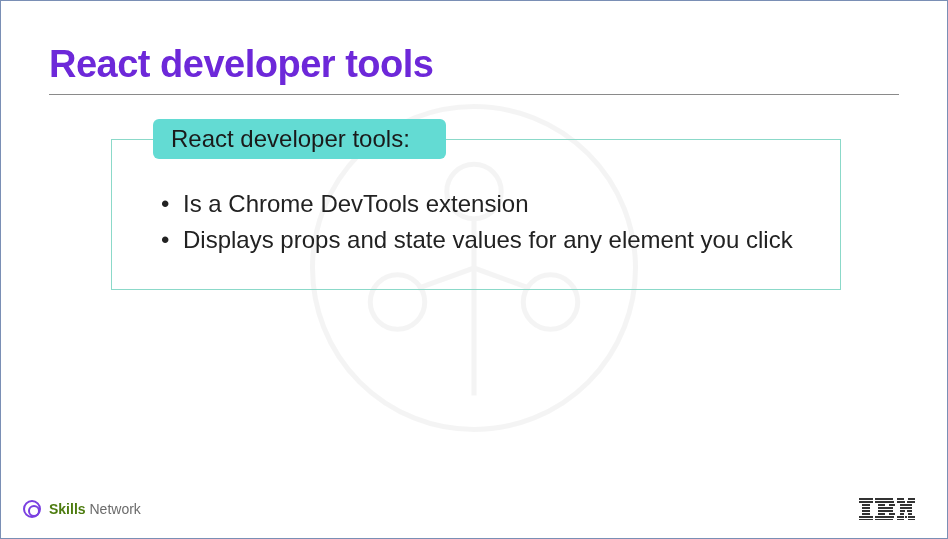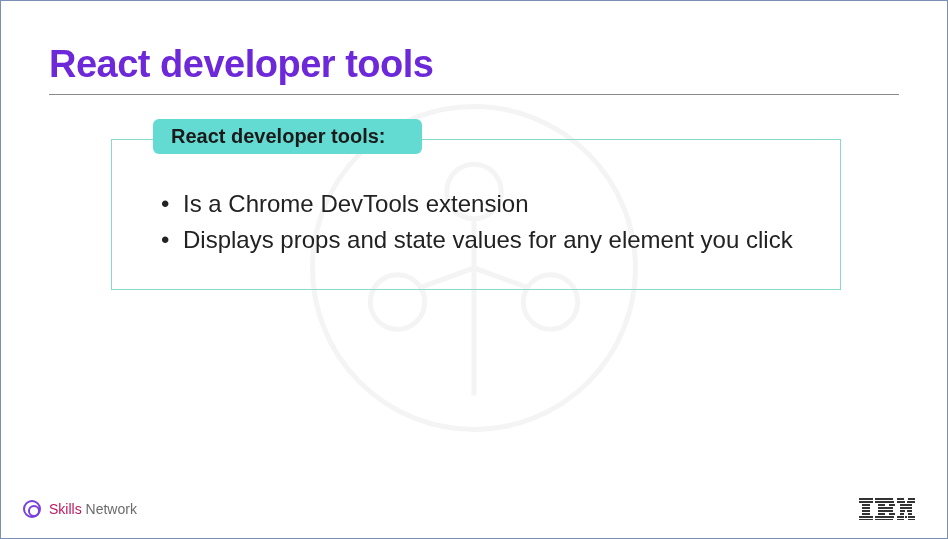--- a/index.html
+++ b/index.html
@@ -42,22 +42,22 @@
   .box {
     border: 1px solid #8bd9c9;
     padding: 48px 28px 28px 45px;
   }
   .box-label {
     position: absolute;
     top: -20px;
     left: 42px;
     background: #63dbd3;
     color: #1a1a1a;
-    font-size: 20px;
-    font-weight: 700;
+    font-size: 24px;
+    font-weight: 400;
     padding: 6px 36px 6px 18px;
     border-radius: 6px;
   }
   .bullets {
     list-style: none;
     font-size: 24px;
     color: #222;
     line-height: 1.35;
   }
   .bullets li {
@@ -94,21 +94,21 @@
   }
   .skills-icon::after {
     content: "";
     position: absolute;
     left: 3px; top: 3px;
     width: 8px; height: 8px;
     border: 2px solid #7a3fe0;
     border-radius: 50%;
   }
   .skills-text { font-size: 14px; color: #6b6b6b; }
-  .skills-text b { color: #be185d; font-weight: 400; }
+  .skills-text b { color: #4d7c0f; font-weight: 700; }
   .ibm-logo svg { display: block; }
 </style>
 </head>
 <body>
 
 <div class="slide">
 
   <div class="watermark">
     <svg viewBox="0 0 200 200" fill="none" stroke="#000" stroke-width="3">
       <circle cx="100" cy="100" r="95"></circle>

